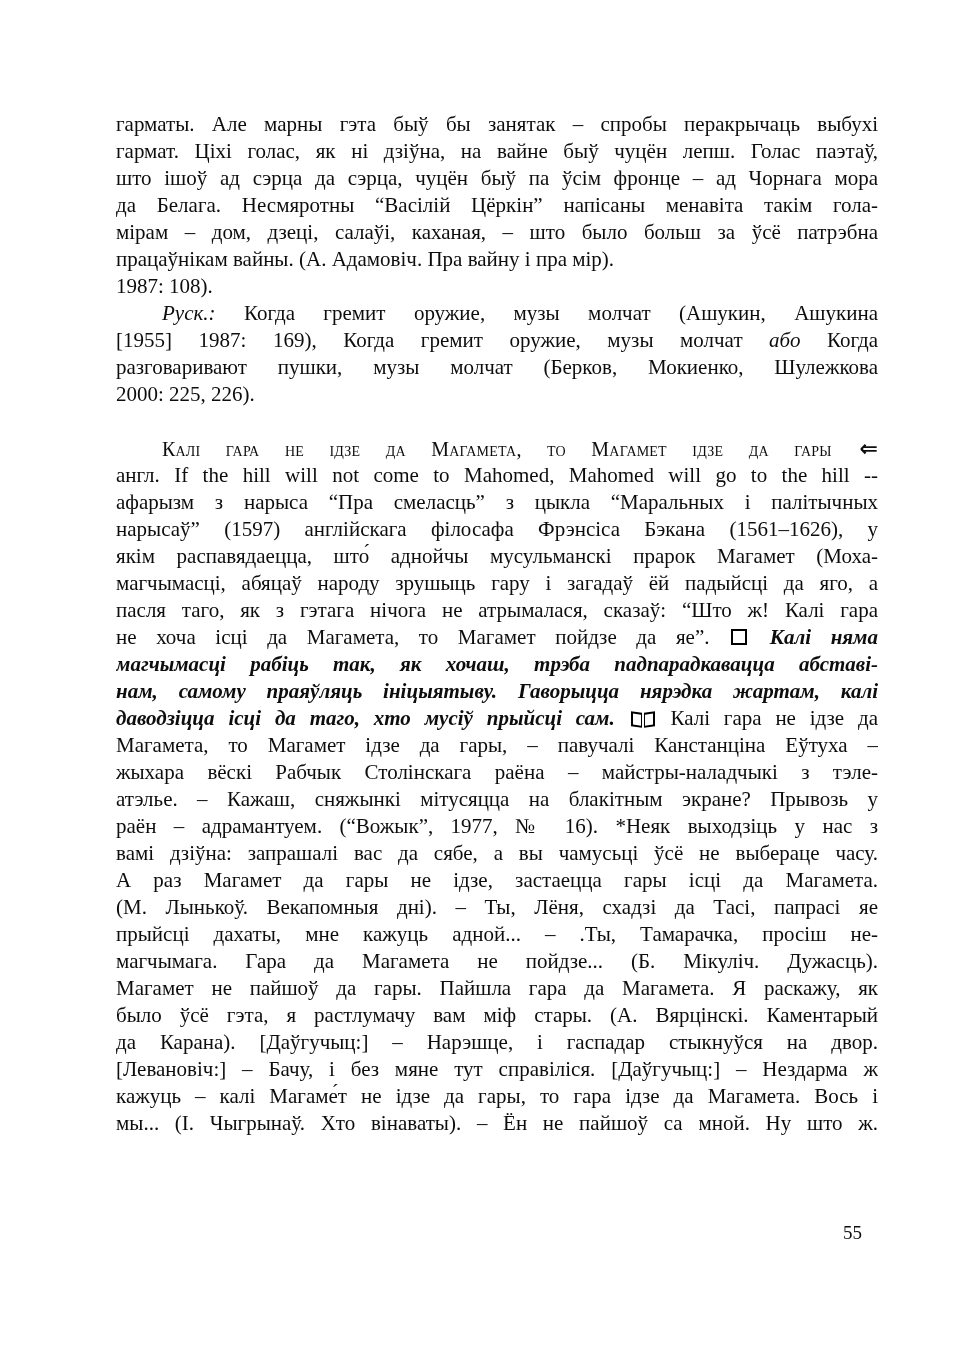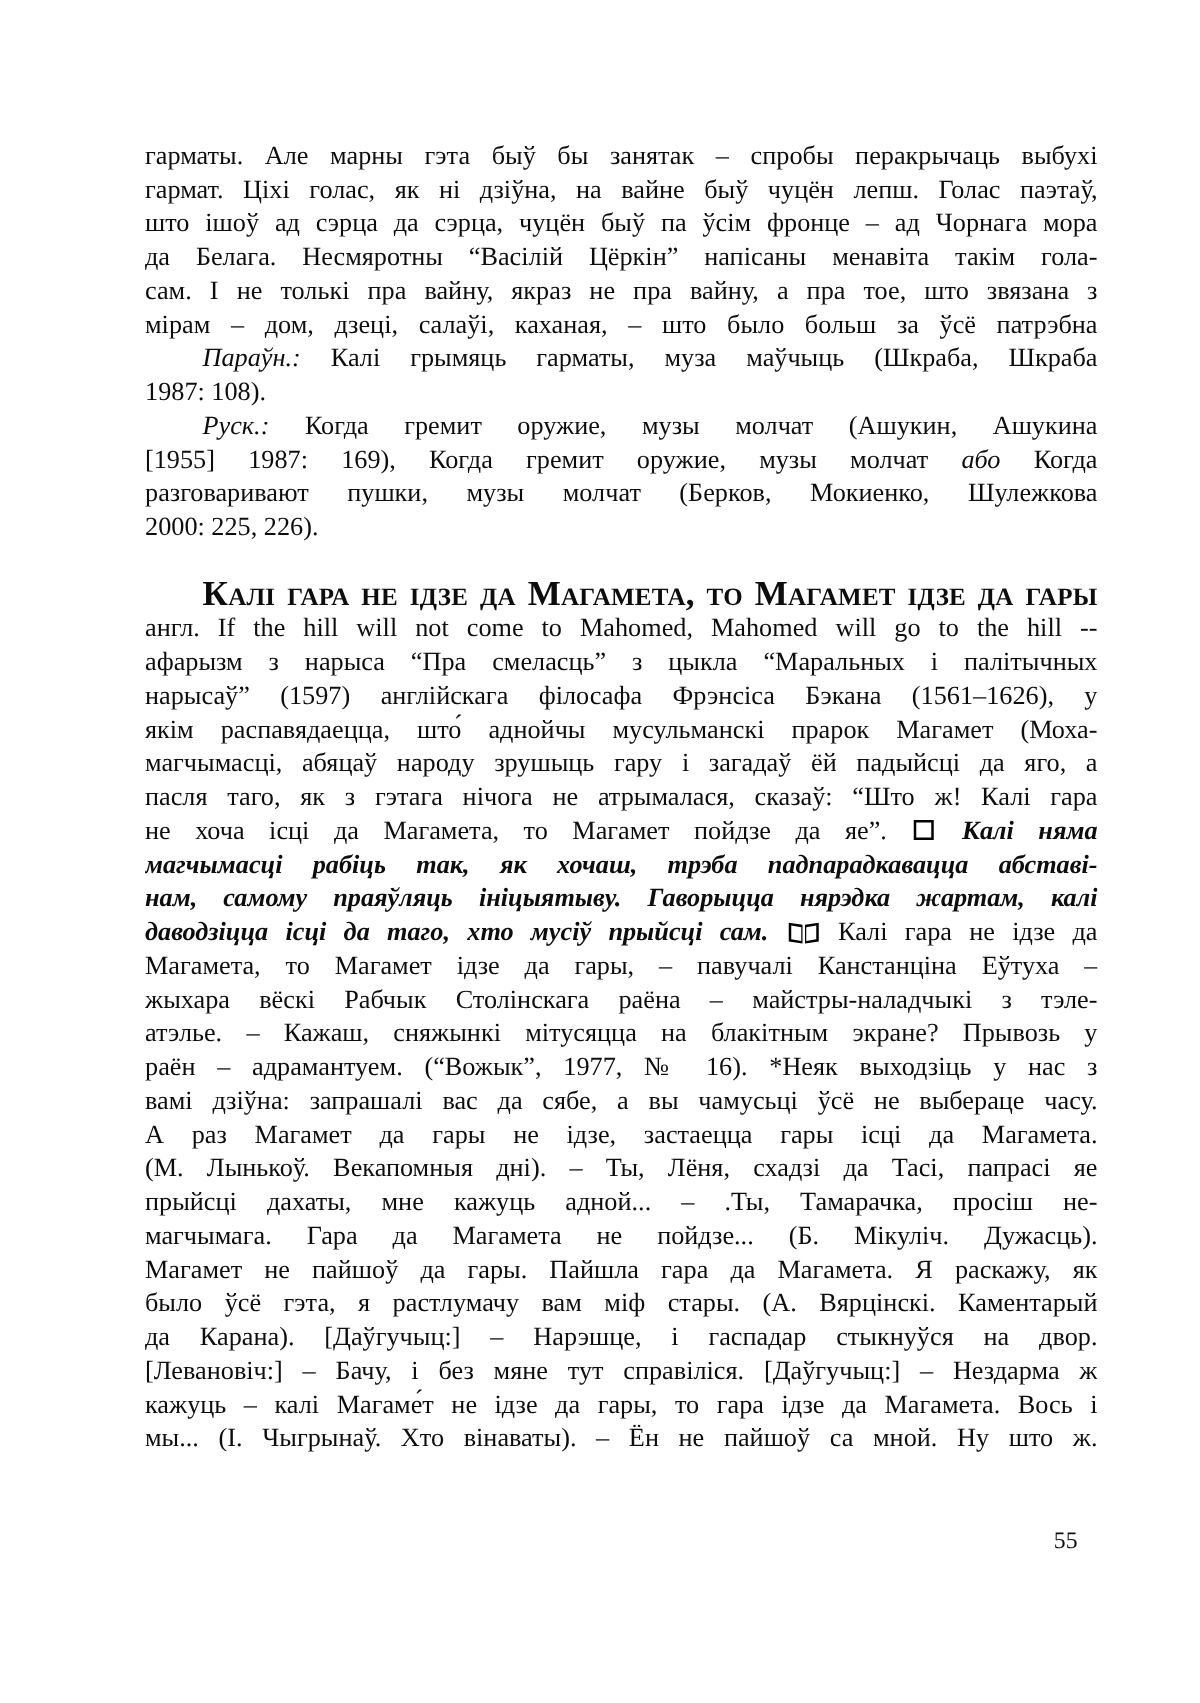--- a/index.html
+++ b/index.html
@@ -37,24 +37,24 @@
     width: 100%;
     height: 0;
   }
   .line.last { text-align: left; }
   .line.last::after { content: none; }
   .para.indent .line.first { padding-left: 46px; }
 
   .i  { font-style: italic; }
   .bi { font-style: italic; font-weight: bold; }
   .h  {
-    font-weight: bold;
+    font-weight: normal;
     font-variant: small-caps;
     font-variant-caps: small-caps;
-    font-size: 28px;
+    font-size: 20px;
     letter-spacing: 0.2px;
   }
   .arrow {
     font-family: "DejaVu Sans", sans-serif;
     font-weight: bold;
     font-size: 22px;
   }
 
   
   .icon.empty-square-icon {
@@ -99,25 +99,24 @@
 </style>
 </head>
 <body>
 
 <div class="text-block">
     <div class="para">
       <div class="line first"><span>гарматы. Але марны гэта быў бы занятак – спробы перакрычаць выбухі</span></div>
       <div class="line"><span>гармат. Ціхі голас, як ні дзіўна, на вайне быў чуцён лепш. Голас паэтаў,</span></div>
       <div class="line"><span>што ішоў ад сэрца да сэрца, чуцён быў па ўсім фронце – ад Чорнага мора</span></div>
       <div class="line"><span>да Белага. Несмяротны “Васілій Цёркін” напісаны менавіта такім гола-</span></div>
-      <div class="line"><span>сам. І не толькі пра вайну, якраз не пра вайну, а пра тое, што звязана з</span></div>
       <div class="line"><span>мірам – дом, дзеці, салаўі, каханая, – што было больш за ўсё патрэбна</span></div>
+      <div class="line last"><span>працаўнікам вайны. (А. Адамовіч. Пра вайну і пра мір).</span></div>
     </div>
     <div class="para indent">
-      <div class="line first"><span class="i">Параўн.:</span><span> Калі грымяць гарматы, муза маўчыць (Шкраба, Шкраба</span></div>
       <div class="line last"><span>1987: 108).</span></div>
     </div>
     <div class="para indent">
       <div class="line first"><span class="i">Руск.:</span><span> Когда гремит оружие, музы молчат (Ашукин, Ашукина</span></div>
       <div class="line"><span>[1955] 1987: 169), Когда гремит оружие, музы молчат </span><span class="i">або</span><span> Когда</span></div>
       <div class="line"><span>разговаривают пушки, музы молчат (Берков, Мокиенко, Шулежкова</span></div>
       <div class="line last"><span>2000: 225, 226).</span></div>
     </div>
     <div class="para indent gap">
       <div class="line first"><span class="h">Калі гара не ідзе да Магамета, то Магамет ідзе да гары</span><span class="arrow"> ⇐</span></div>

